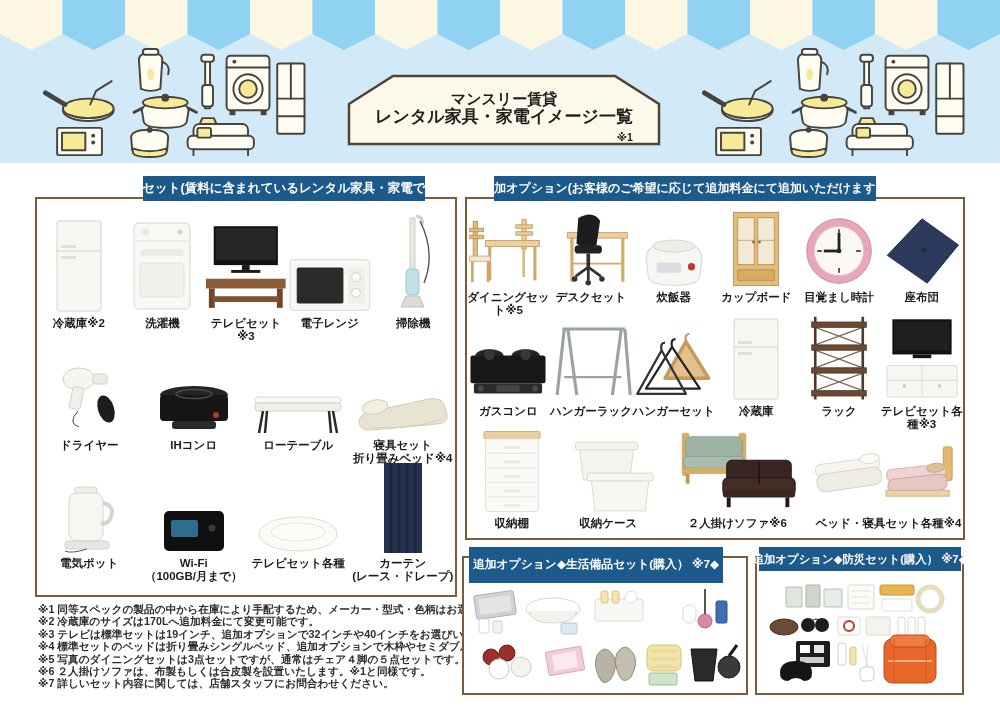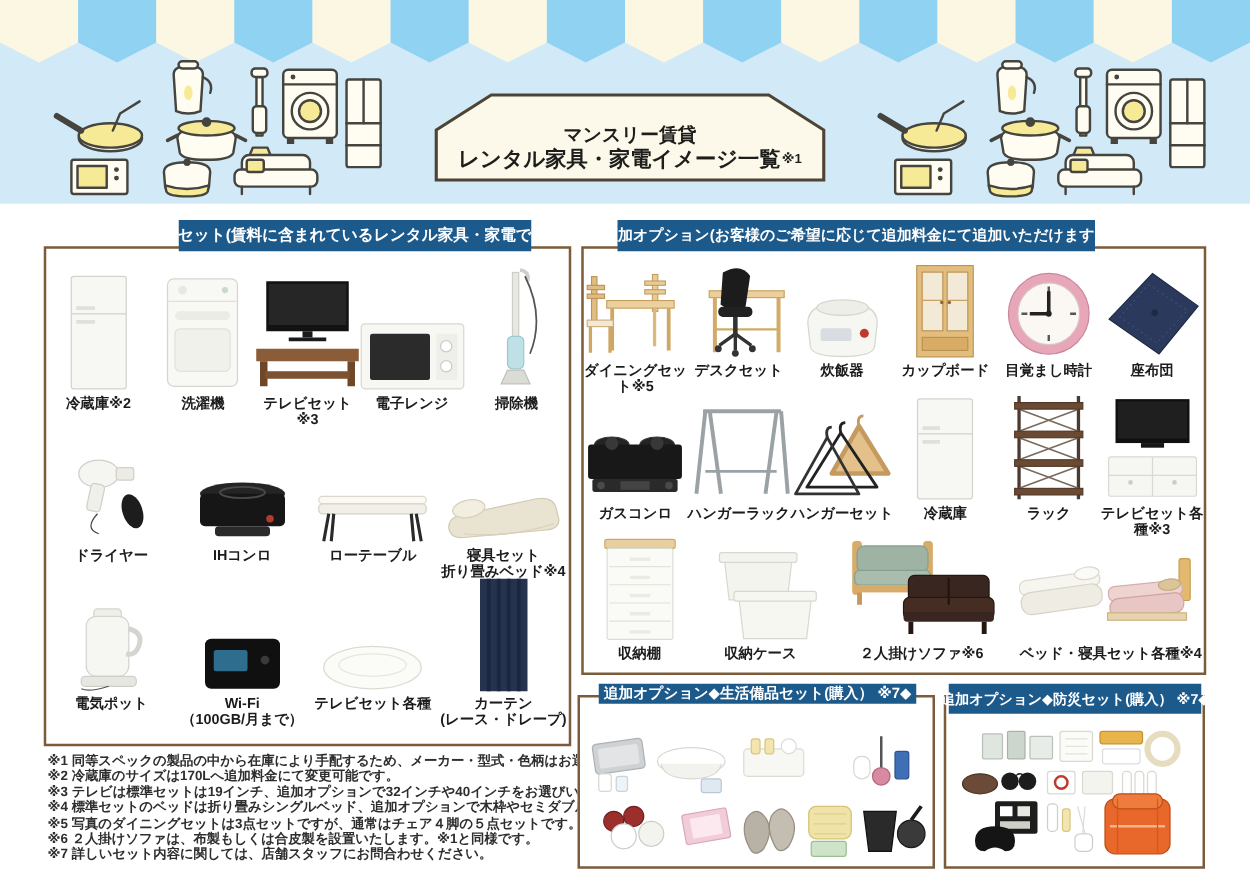--- a/index.html
+++ b/index.html
@@ -5,27 +5,27 @@
   html,body{margin:0;padding:0;background:#fff;}
   .page{position:relative;width:1000px;height:706px;background:#ffffff;overflow:hidden;
         font-family:"Liberation Sans","DejaVu Sans",sans-serif;color:#1d1d1b;}
   
   .banner{position:absolute;left:0;top:0;width:1000px;height:163px;background:#d2eaf8;}
   .awning{position:absolute;left:0;top:0;}
   .cluster{position:absolute;}
   .plaque{position:absolute;left:347px;top:74px;width:314px;height:72px;}
   .plaque-text{position:absolute;inset:0;display:flex;flex-direction:column;align-items:center;justify-content:center;padding-top:17px;font-weight:bold;}
   .plaque-l1{font-size:15px;line-height:17px;}
-  .plaque-l2{font-size:17px;line-height:20px;display:flex;align-items:flex-end;}
+  .plaque-l2{font-size:17px;line-height:20px;display:flex;align-items:flex-end;flex-direction:column;}
   .plaque-note{font-size:10.5px;margin-left:1px;padding-bottom:1px;}
   
   .frame{position:absolute;border:2px solid #7b5b3a;background:#fff;box-sizing:border-box;}
   .sec-head{position:absolute;background:#1d5a8c;color:#fff;font-weight:bold;display:flex;align-items:center;justify-content:center;white-space:nowrap;z-index:5;}
   .row{position:absolute;left:0;width:100%;display:flex;}
-  .cell{display:flex;flex-direction:column;align-items:center;flex:1;min-width:0;}
+  .cell{display:flex;flex-direction:column;flex:1;min-width:0;}
   .ph{display:flex;align-items:flex-end;justify-content:center;}
   .lbl{margin-top:2px;font-size:11.5px;font-weight:bold;color:#1c1c1c;text-align:center;line-height:1.15;white-space:pre-line;}
   
   .footnotes{position:absolute;left:38px;top:603px;width:430px;}
   .foot-line{font-size:10.7px;font-weight:bold;color:#2e2e2e;line-height:12.4px;white-space:nowrap;}
   
   .collage{position:absolute;left:0;right:0;bottom:4px;display:flex;justify-content:center;}
 </style>
 </head>
 <body>
@@ -563,21 +563,21 @@
   <div class="footnotes">
     <div class="foot-line">※1 同等スペックの製品の中から在庫により手配するため、メーカー・型式・色柄はお選びいただけません</div>
     <div class="foot-line">※2 冷蔵庫のサイズは170Lへ追加料金にて変更可能です。</div>
     <div class="foot-line">※3 テレビは標準セットは19インチ、追加オプションで32インチや40インチをお選びいただけます。</div>
     <div class="foot-line">※4 標準セットのベッドは折り畳みシングルベッド、追加オプションで木枠やセミダブルがお選びいただけます。</div>
     <div class="foot-line">※5 写真のダイニングセットは3点セットですが、通常はチェア４脚の５点セットです。</div>
     <div class="foot-line">※6 ２人掛けソファは、布製もしくは合皮製を設置いたします。※1と同様です。</div>
     <div class="foot-line">※7 詳しいセット内容に関しては、店舗スタッフにお問合わせください。</div>
   </div>
 
-  <div class="sec-head" style="left:479px;top:547px;width:254px;height:16px;font-size:11.8px">追加オプション◆生活備品セット(購入） ※7◆</div>
+  <div class="sec-head" style="left:469px;top:547px;width:254px;height:36px;font-size:11.8px">追加オプション◆生活備品セット(購入） ※7◆</div>
   <div class="frame" style="left:462px;top:556px;width:286px;height:139px">
     <div class="collage">
       <svg width="272" height="106" viewBox="0 0 272 106">
         <g transform="rotate(-8 26 22)">
             <rect x="6" y="10" width="40" height="24" rx="3" fill="#cfd2d4" stroke="#aeb2b5"></rect>
             <rect x="10" y="14" width="32" height="16" rx="2" fill="#e2e4e5"></rect>
           </g>
         <rect x="10" y="36" width="10" height="14" rx="2" fill="#fff" stroke="#d8d8d2"></rect>
           <rect x="24" y="38" width="9" height="12" rx="2" fill="#eef3f7" stroke="#c9d4dc"></rect>
         <ellipse cx="84" cy="26" rx="27" ry="11" fill="#ffffff" stroke="#d8d8d2"></ellipse>

